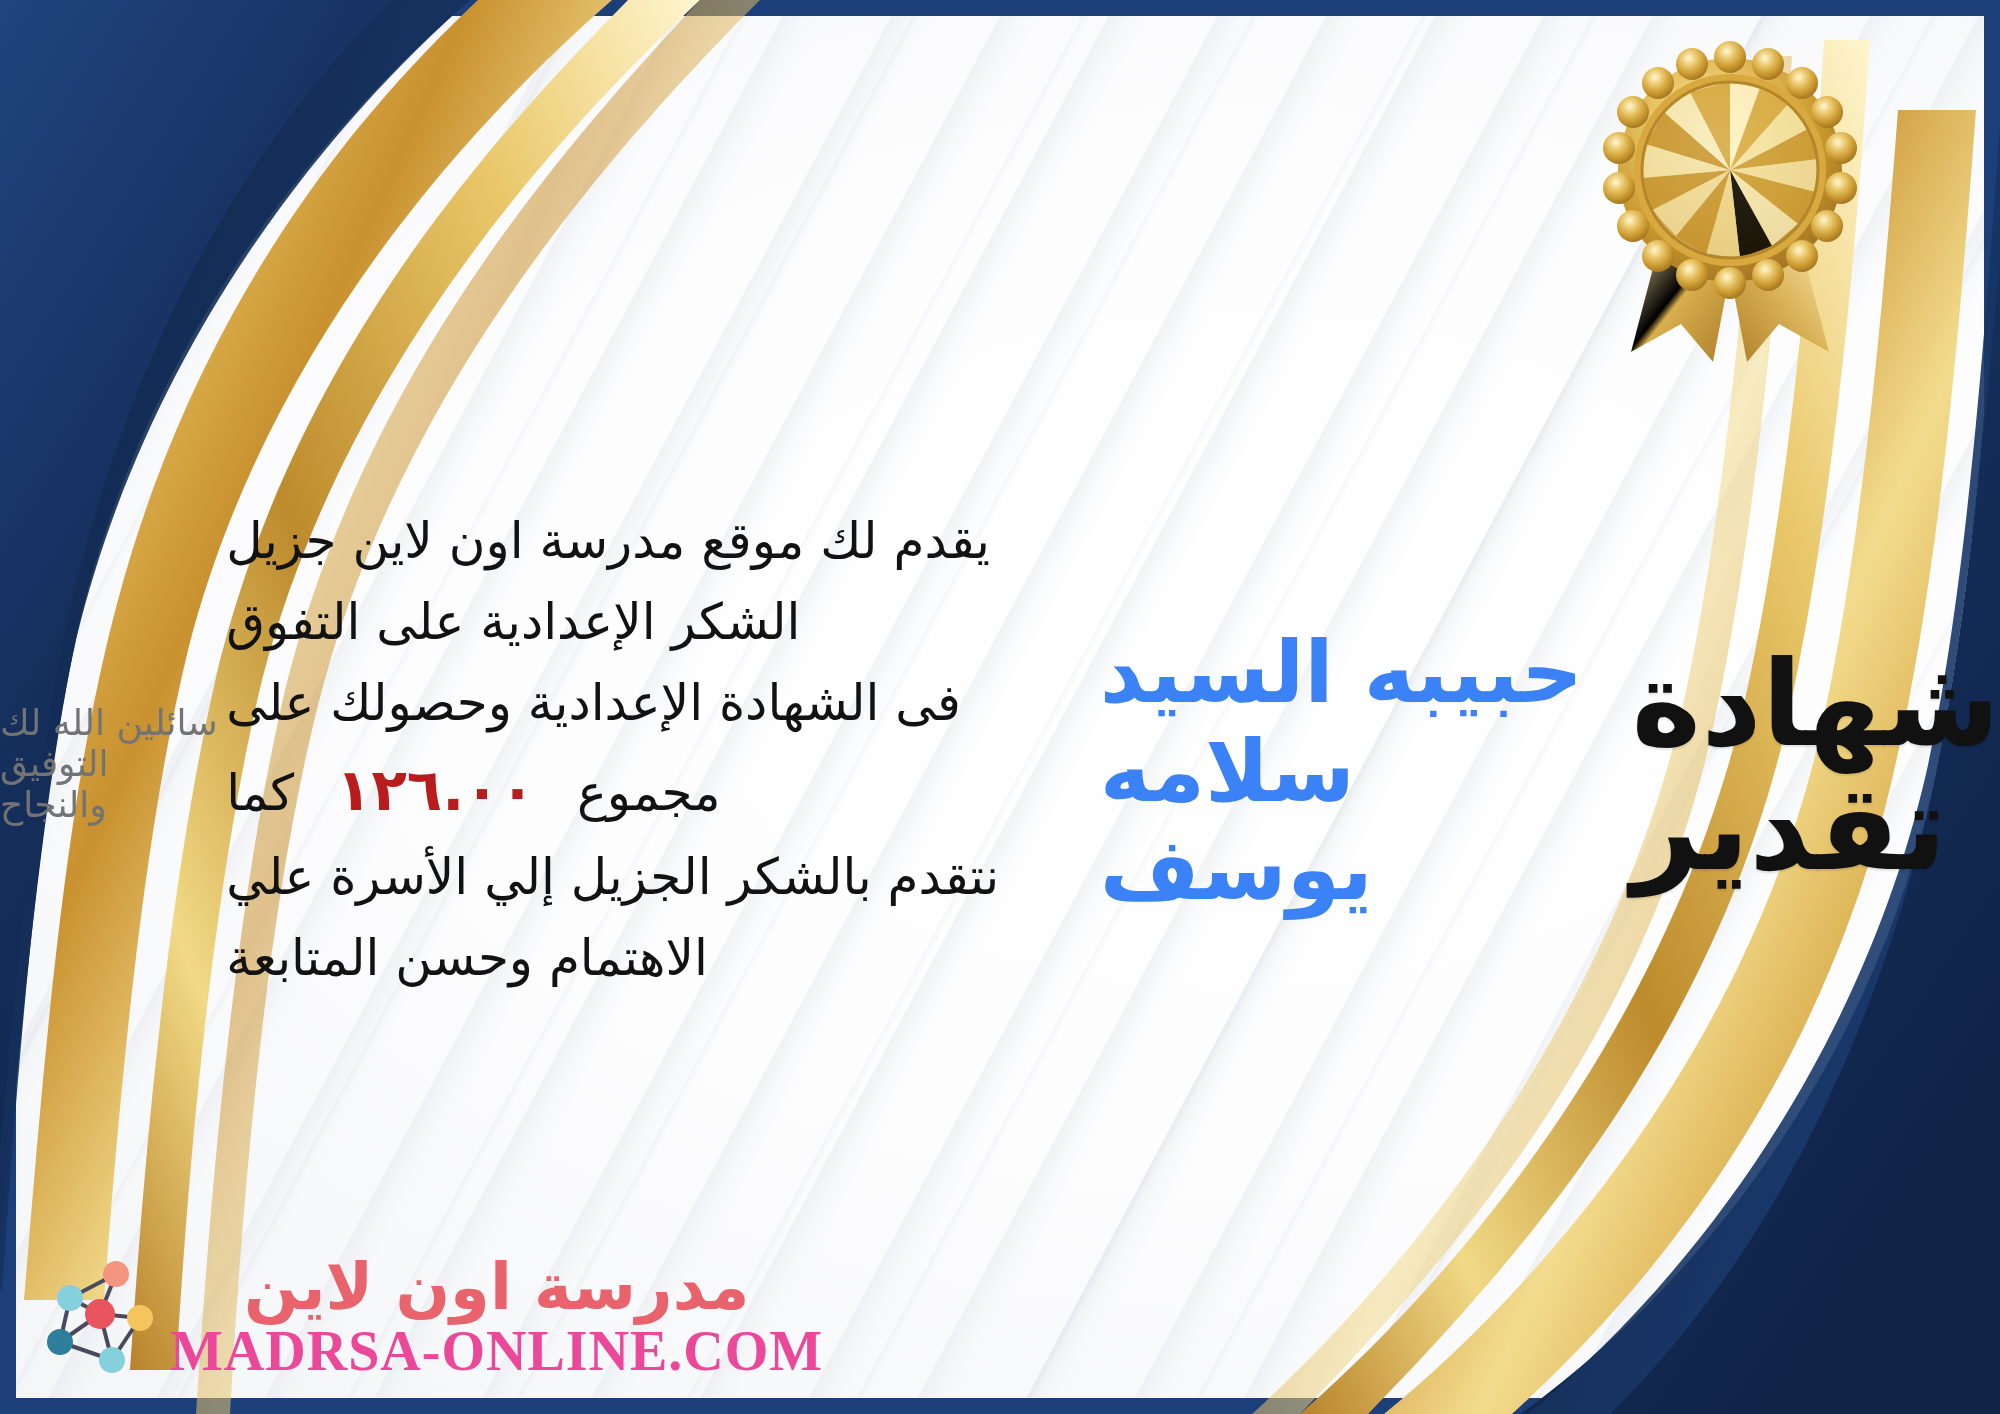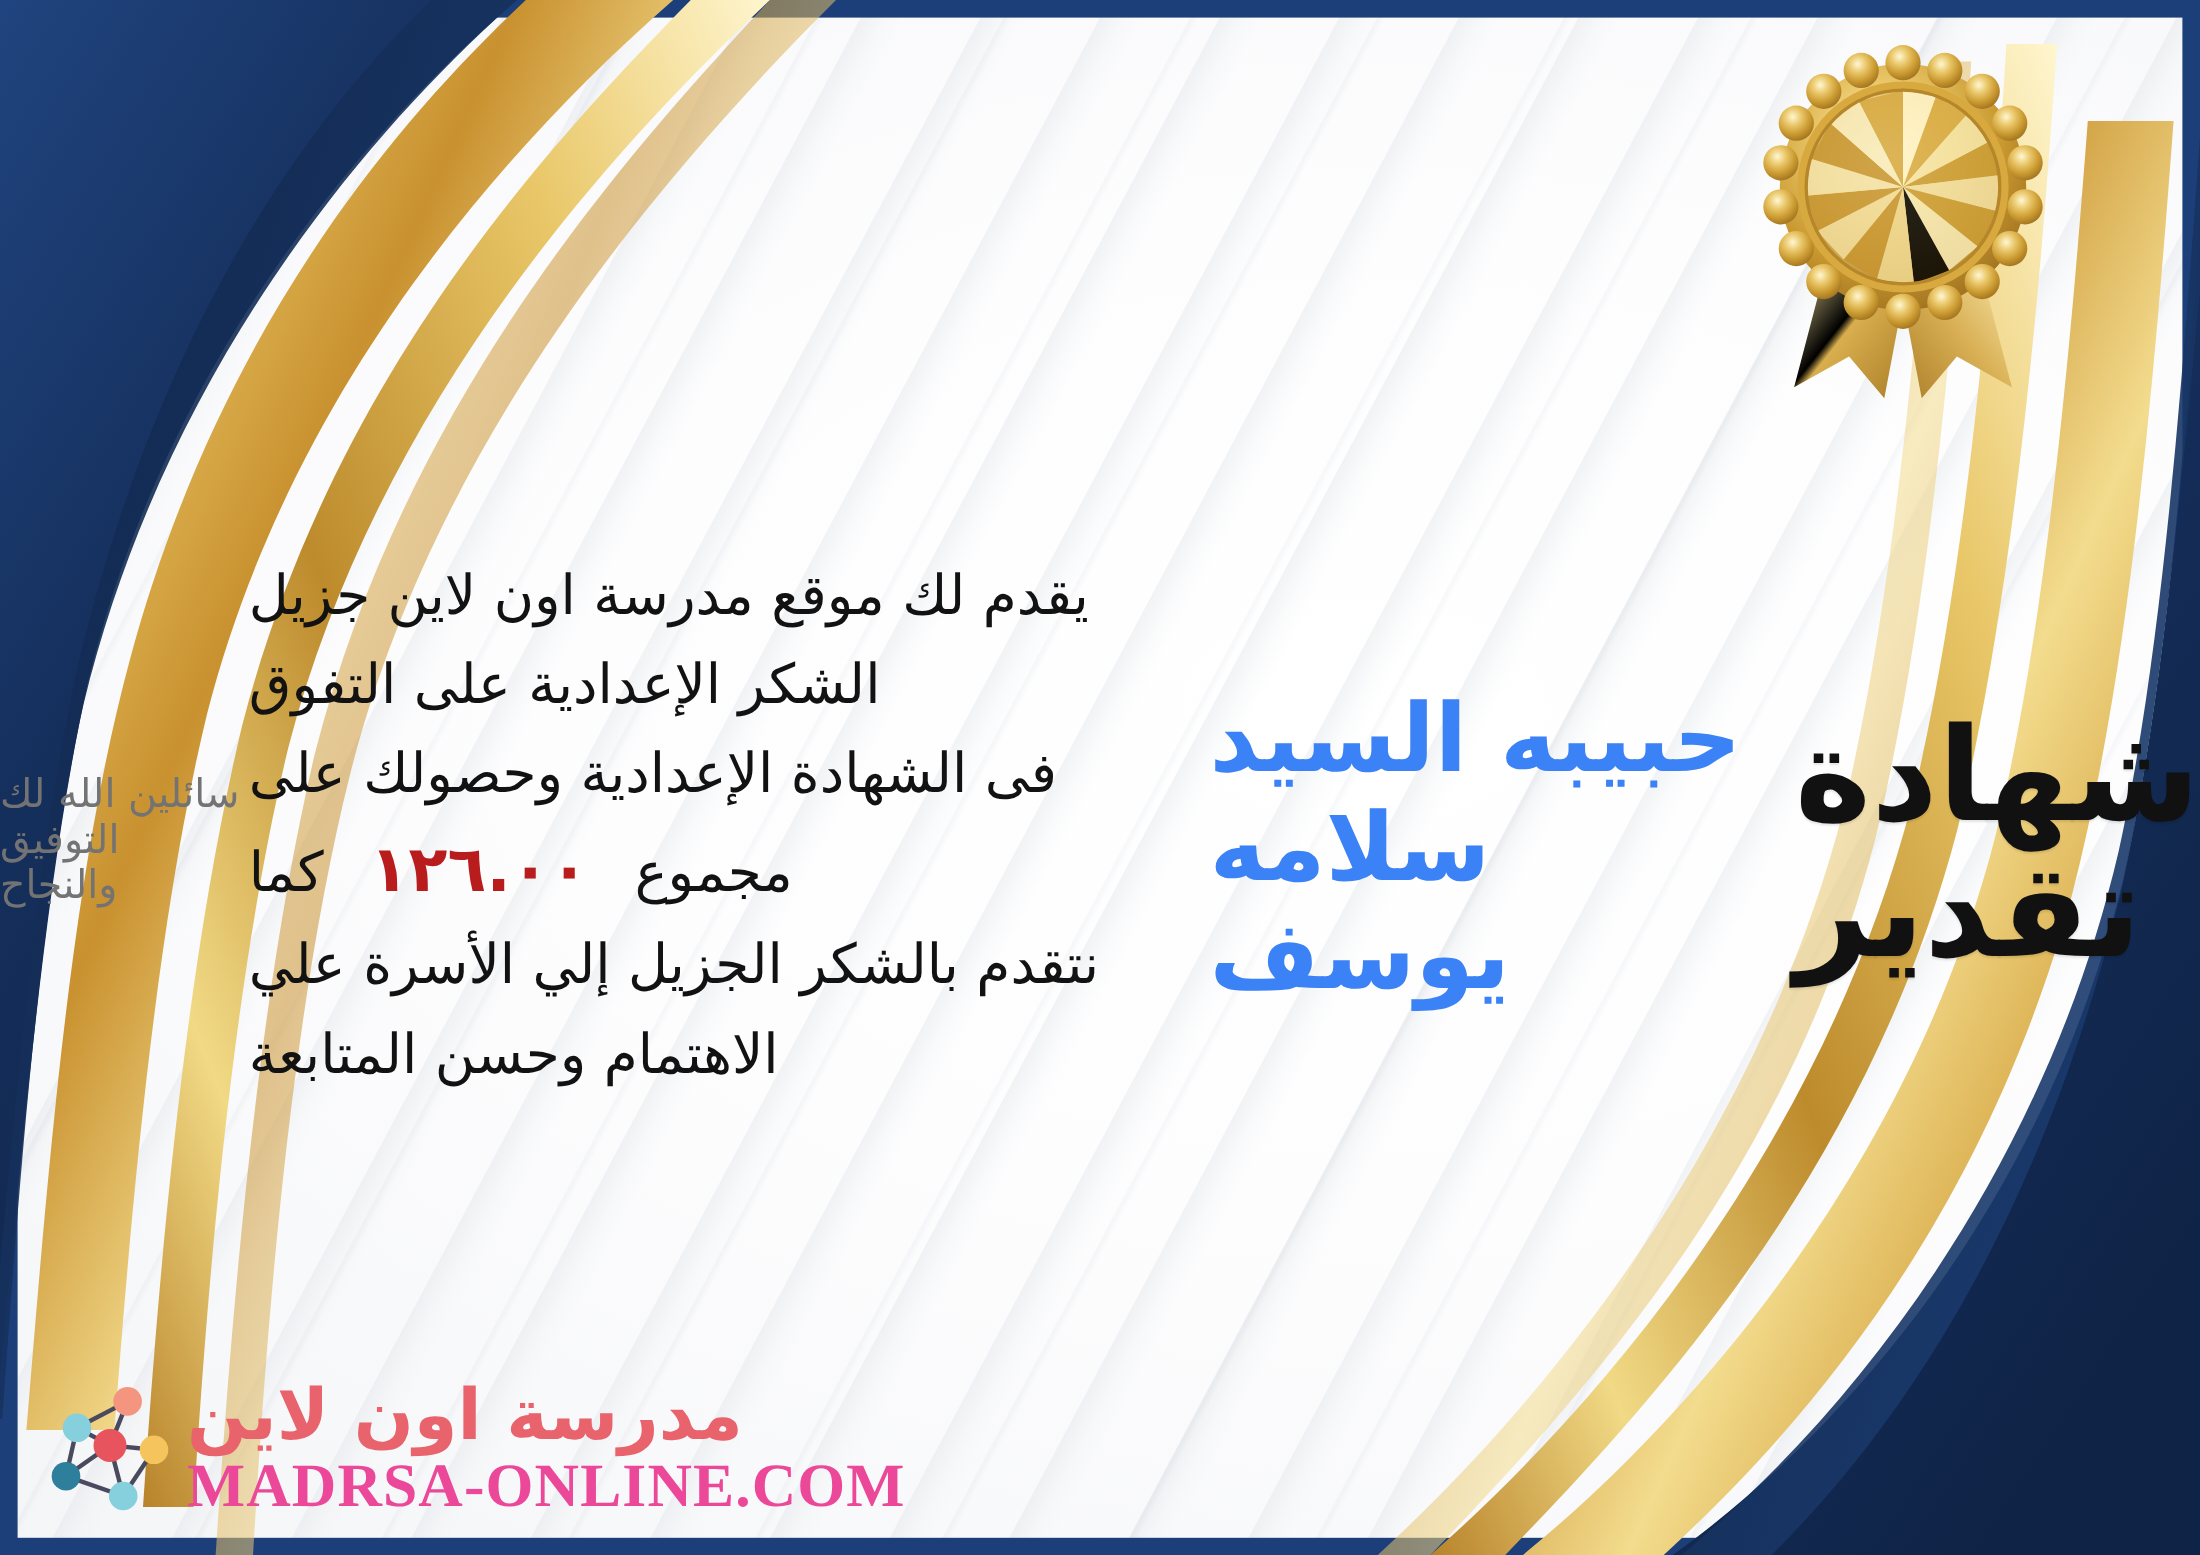--- a/index.html
+++ b/index.html
@@ -143,21 +143,21 @@
     z-index: 6;
     display: flex;
     flex-direction: row-reverse;
     align-items: center;
     gap: 10px;
     direction: rtl;
   }
   .brand-text {
     display: flex;
     flex-direction: column;
-    align-items: flex-end;
+    align-items: center;
     line-height: 1;
   }
   .brand-ar {
     font-size: 64px;
     font-weight: 700;
     color: #e8636b;
     direction: rtl;
     letter-spacing: 0px;
     margin-bottom: 4px;
   }

